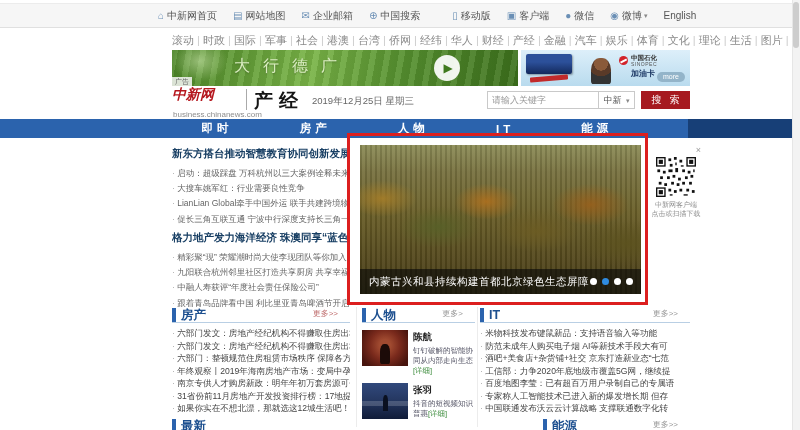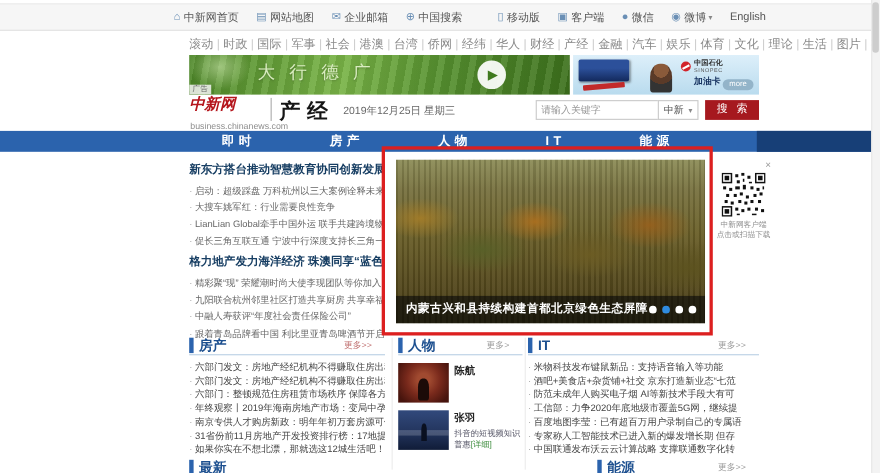--- a/index.html
+++ b/index.html
@@ -82,21 +82,21 @@
      background:
       radial-gradient(ellipse 50px 26px at 8% 36%, rgba(165,125,40,.9), rgba(165,125,40,0) 70%),
       radial-gradient(ellipse 60px 30px at 28% 55%, rgba(88,96,40,.95), rgba(88,96,40,0) 70%),
       radial-gradient(ellipse 46px 26px at 45% 38%, rgba(175,112,30,.9), rgba(175,112,30,0) 70%),
       radial-gradient(ellipse 60px 30px at 63% 58%, rgba(108,92,35,.92), rgba(108,92,35,0) 70%),
       radial-gradient(ellipse 55px 30px at 82% 40%, rgba(152,96,28,.9), rgba(152,96,28,0) 70%),
       radial-gradient(ellipse 70px 34px at 95% 66%, rgba(92,82,30,.9), rgba(92,82,30,0) 70%),
       repeating-linear-gradient(90deg, rgba(0,0,0,.10) 0 2px, rgba(255,255,255,.05) 2px 5px),
       linear-gradient(180deg,#8d8d58 0%,#787240 18%,#6a5f28 45%,#55491d 75%,#423a14 100%);}
   .carousel-caption{position:absolute;left:0;bottom:0;width:100%;height:25px;background:rgba(8,8,8,.62);
-     color:#fff;font-size:10.5px;line-height:25px;padding-left:9px;box-sizing:border-box;letter-spacing:.5px;cursor:pointer;font-weight:bold;}
+     color:#fff;font-size:10.5px;line-height:25px;padding-left:9px;box-sizing:border-box;letter-spacing:.5px;cursor:pointer;}
   .dots{position:absolute;right:8px;bottom:9px;display:flex;}
   .dot{width:7px;height:7px;border-radius:50%;background:#fff;margin-left:5px;cursor:pointer;}
   
   .annotation{position:absolute;left:347px;top:133px;width:301px;height:172px;border:3px solid #dc1f1f;
      box-sizing:border-box;z-index:60;pointer-events:none;}
   
   .qr-widget{position:absolute;left:650px;top:146px;width:52px;text-align:center;z-index:10;}
   .qr-close{text-align:right;font-size:9px;color:#999;line-height:9px;cursor:pointer;padding-right:1px;}
   .qr-svg{width:40px;height:40px;display:block;margin:2px auto 3px;}
   .qr-line{font-size:7px;color:#909090;line-height:9px;white-space:nowrap;}
@@ -329,42 +329,45 @@
 
 <div class="sec col-people">
   <div class="sec-header">
     <span class="sec-title">人物</span>
     <span class="sec-more">更多&gt;</span>
   </div>
   <div class="p-entry">
     <div class="p-photo chen"></div>
     <div class="p-info">
       <div class="p-name">陈航</div>
+      <div class="p-desc">
+        <span>钉钉破解的智能协同从内部走向生态</span><span class="p-detail">[详细]</span>
+      </div>
     </div>
   </div>
   <div class="p-entry">
     <div class="p-photo zhang"></div>
     <div class="p-info">
       <div class="p-name">张羽</div>
       <div class="p-desc">
         <span>抖音的短视频知识普惠</span><span class="p-detail">[详细]</span>
       </div>
     </div>
   </div>
 </div>
 
 <div class="sec col-it">
   <div class="sec-header">
     <span class="sec-title">IT</span>
     <span class="sec-more">更多&gt;&gt;</span>
   </div>
   <div class="sec-list">
     <div class="list-item">米物科技发布键鼠新品：支持语音输入等功能</div>
+    <div class="list-item">防范未成年人购买电子烟 AI等新技术手段大有可</div>
     <div class="list-item">酒吧+美食店+杂货铺+社交 京东打造新业态“七范</div>
-    <div class="list-item">防范未成年人购买电子烟 AI等新技术手段大有可</div>
     <div class="list-item">工信部：力争2020年底地级市覆盖5G网，继续提</div>
     <div class="list-item">百度地图李莹：已有超百万用户录制自己的专属语</div>
     <div class="list-item">专家称人工智能技术已进入新的爆发增长期 但存</div>
     <div class="list-item">中国联通发布沃云云计算战略 支撑联通数字化转</div>
   </div>
 </div>
 
 <div class="sec latest-header">
   <div class="sec-header">
     <span class="sec-title">最新</span>

